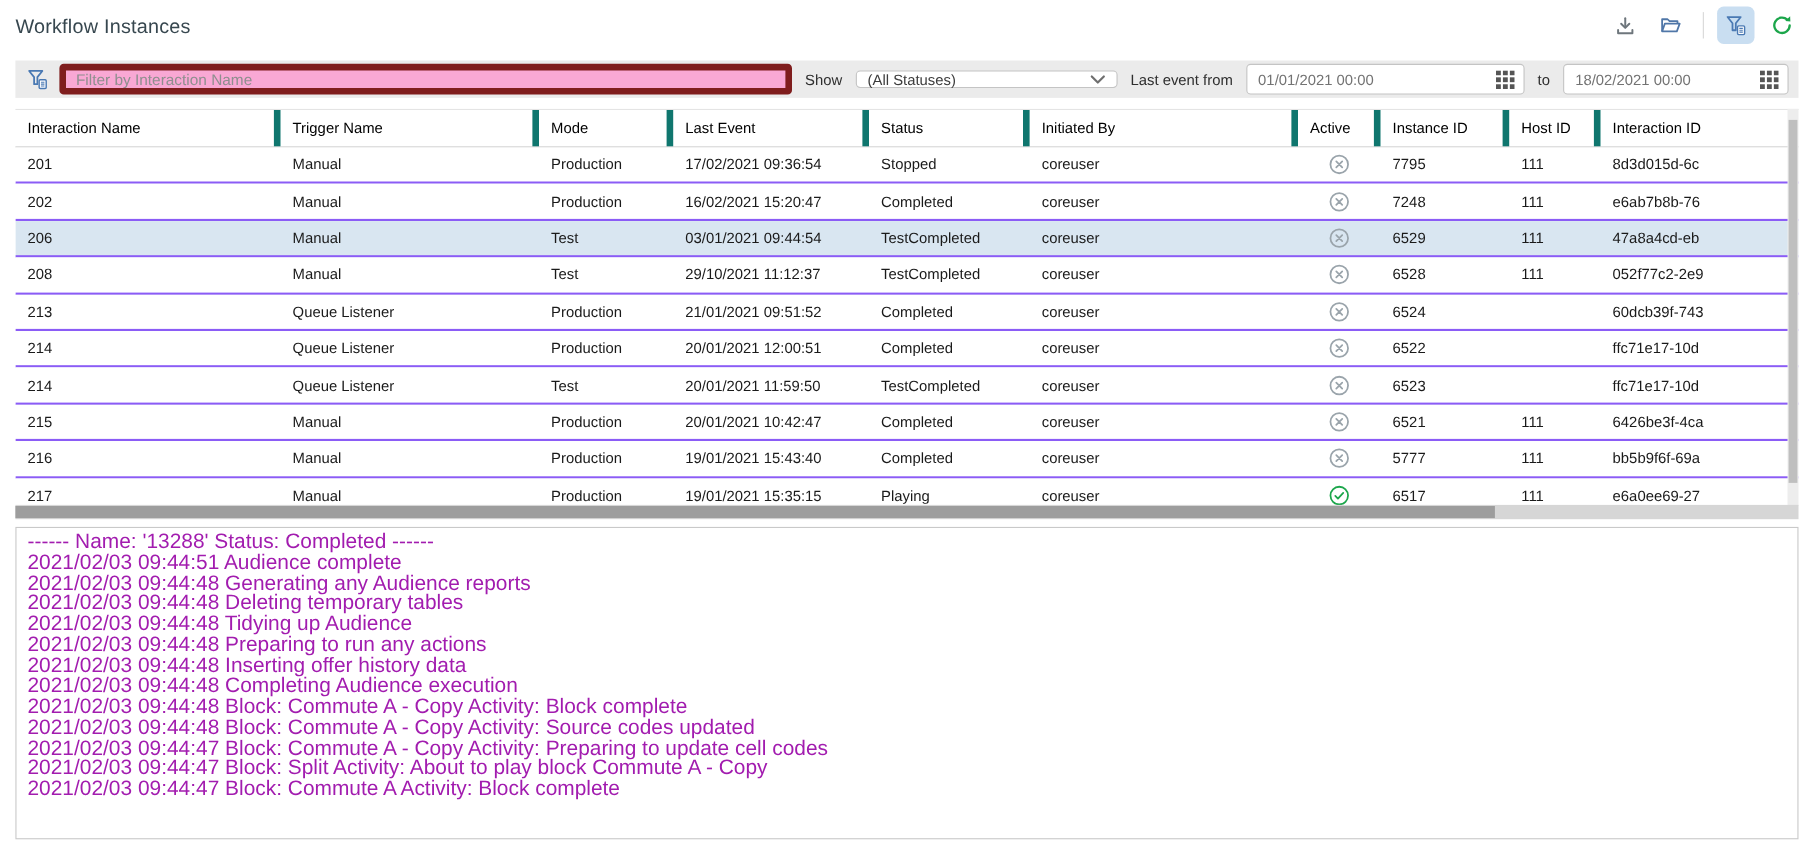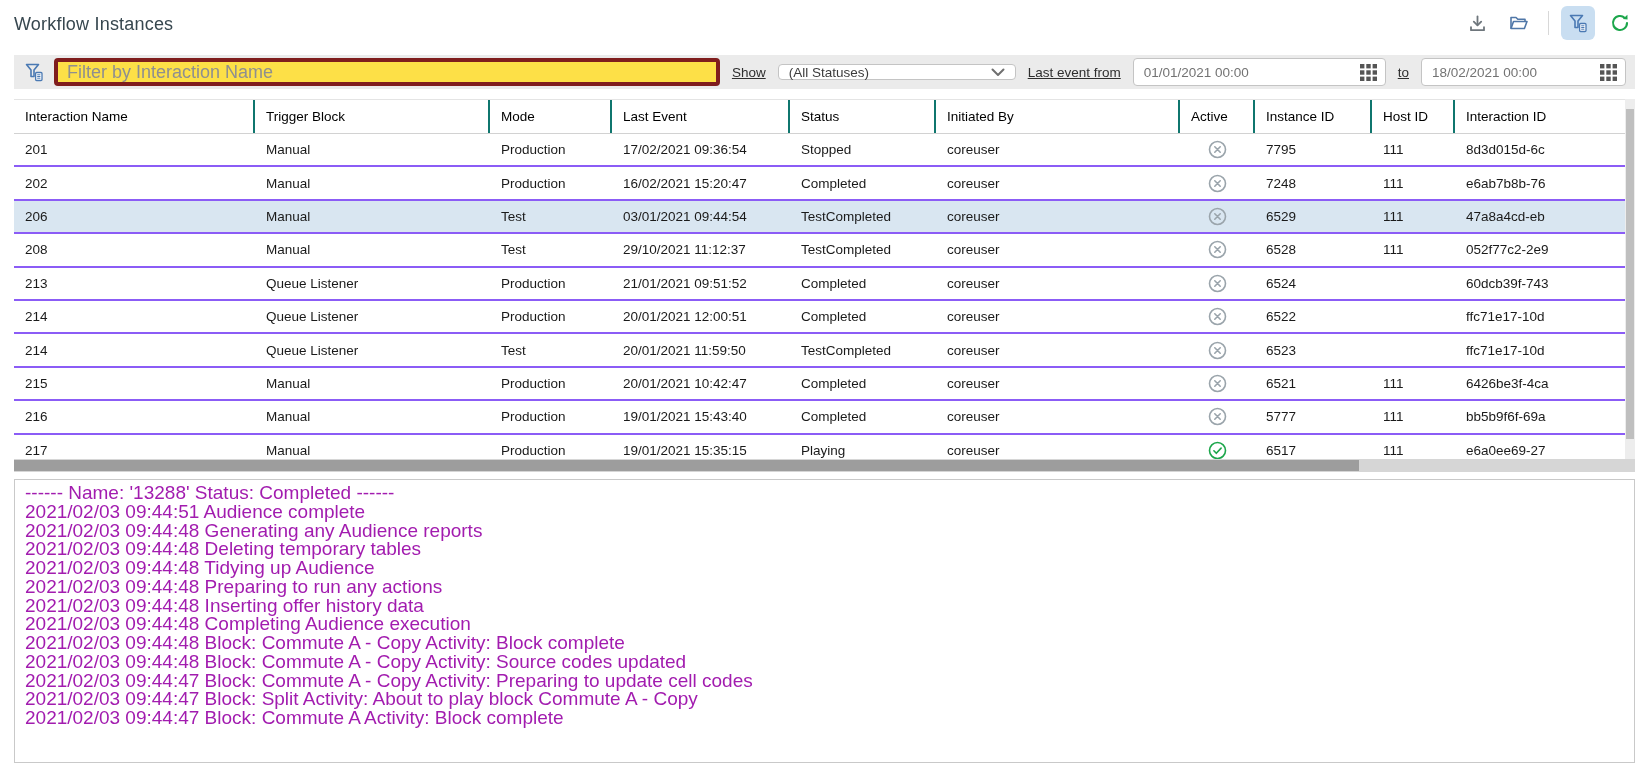--- a/index.html
+++ b/index.html
@@ -12,39 +12,39 @@
   .toolbar { position:absolute; right:12px; top:6px; display:flex; align-items:center; gap:8px; }
   .tb-btn { width:34px; height:34px; display:flex; align-items:center; justify-content:center;
     border-radius:6px; cursor:pointer; }
   .tb-btn.active { background:#c9def1; }
   .tb-divider { width:1px; height:24px; background:#d8d8d8; margin:0 4px; }
 
   
   .filter-bar { margin:7px 14px 0 14px; height:34px; background:#ebebeb;
     display:flex; align-items:center; gap:9px; padding:0 9px; }
   .filter-funnel { display:flex; align-items:center; }
-  .txt-input { height:28px; border:4px solid #7f1d1d; border-radius:4px; background:#fde047;
-    font-family:"Liberation Sans",sans-serif; font-size:18px; color:#3c3c3c; padding:0 9px; outline:none; }
+  .txt-input { height:28px; border:6px solid #7f1d1d; border-radius:4px; background:#f9a8d4;
+    font-family:"Liberation Sans",sans-serif; font-size:14px; color:#3c3c3c; padding:0 9px; outline:none; }
   .filter-input { flex:1 1 auto; min-width:200px; }
   .filter-input::placeholder { color:#8f8f8f; }
-  .bar-label { font-size:13.5px; color:#2e2e2e; white-space:nowrap; padding:0 3px;text-decoration:underline; }
+  .bar-label { font-size:13.5px; color:#2e2e2e; white-space:nowrap; padding:0 3px; }
   .fake-select { width:238px; height:16px; border:1px solid #c4c4c4; border-radius:4px; background:#fff;
     display:flex; align-items:center; justify-content:space-between; padding:0 10px; cursor:pointer; }
   .fake-select .val { font-size:13.5px; color:#3c3c3c; }
   .date-field { height:28px; border:1px solid #c4c4c4; border-radius:4px; background:#fff;
     display:flex; align-items:center; justify-content:space-between; padding:0 8px 0 10px; cursor:text; }
   .date-field .val { font-size:13.5px; color:#737373; white-space:nowrap; }
   .date-from { width:253px; } .date-to { width:205px; }
 
   
   .grid-wrap { position:relative; margin:10px 14px 0 14px; }
   .thead { display:flex; height:35px; border-top:1px solid #e4e4e4; border-bottom:1px solid #d2d2d2;
     background:#fff; align-items:center; }
   .th { font-size:13.5px; color:#000; height:100%; display:flex; align-items:center;
-    padding-left:11px; border-right:2px solid #0f766e; white-space:nowrap; overflow:hidden; cursor:pointer; }
+    padding-left:11px; border-right:6px solid #0f766e; white-space:nowrap; overflow:hidden; cursor:pointer; }
   .th:last-child { border-right:none; }
   .tbody { height:325px; overflow:hidden; }
   .trow { display:flex; height:33.4px; align-items:center; border-bottom:2px solid #8b5cf6;
     background:#fff; cursor:pointer; }
   .trow.selected { background:#d9e6f1; }
   .tcell { font-size:13.5px; color:#1a1a1a; padding-left:11px; white-space:nowrap; overflow:hidden; }
   .c0{width:241px}.c1{width:235px}.c2{width:122px}.c3{width:178px}.c4{width:146px}
   .c5{width:244px}.c6{width:75px;display:flex;justify-content:center;padding-left:0}
   .c7{width:117px}.c8{width:83px}.c9{width:172px;flex:1 1 auto}
 
@@ -155,21 +155,21 @@
           <rect x="6.3" y="12.6" width="4.4" height="4.4"></rect>
           <rect x="12.6" y="12.6" width="4.4" height="4.4"></rect>
       </svg>
     </span>
   </div>
 </div>
 
 <div class="grid-wrap">
   <div class="thead">
     <div class="th c0">Interaction Name</div>
-    <div class="th c1">Trigger Block</div>
+    <div class="th c1">Trigger Name</div>
     <div class="th c2">Mode</div>
     <div class="th c3">Last Event</div>
     <div class="th c4">Status</div>
     <div class="th c5">Initiated By</div>
     <div class="th c6" style="justify-content:flex-start;padding-left:11px">Active</div>
     <div class="th c7">Instance ID</div>
     <div class="th c8">Host ID</div>
     <div class="th c9">Interaction ID</div>
   </div>
   <div class="tbody" id="table-rows">

